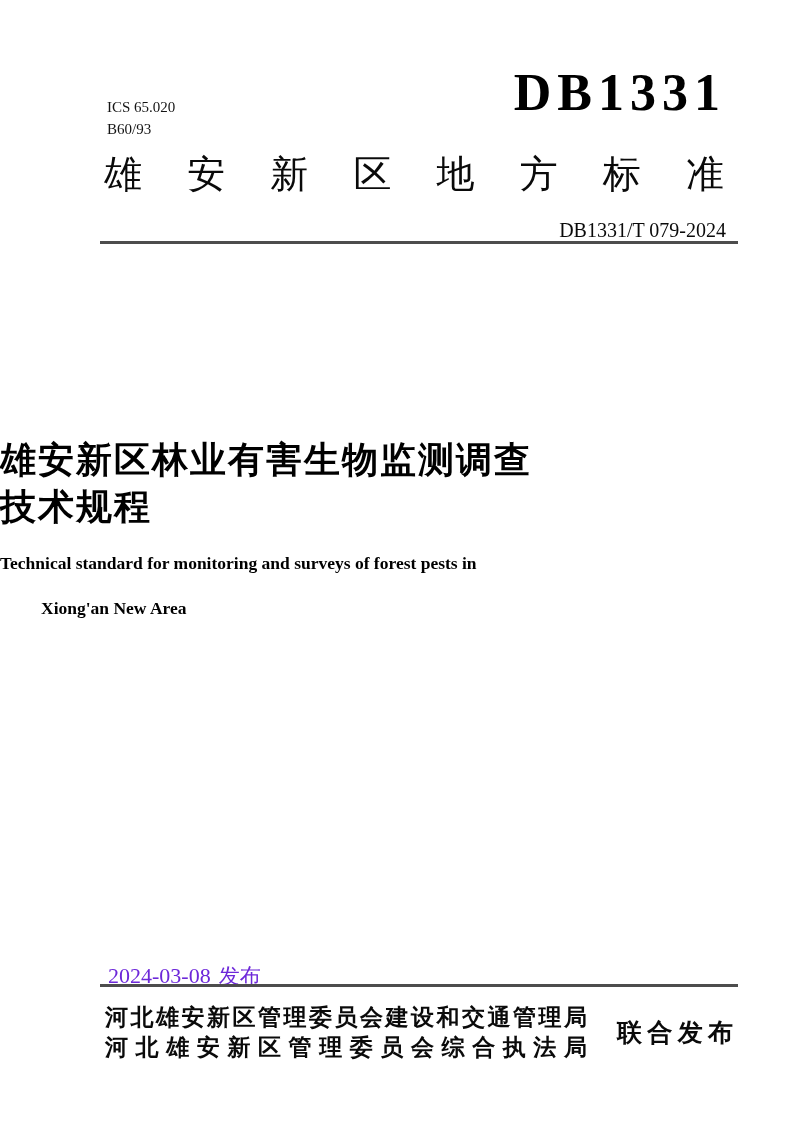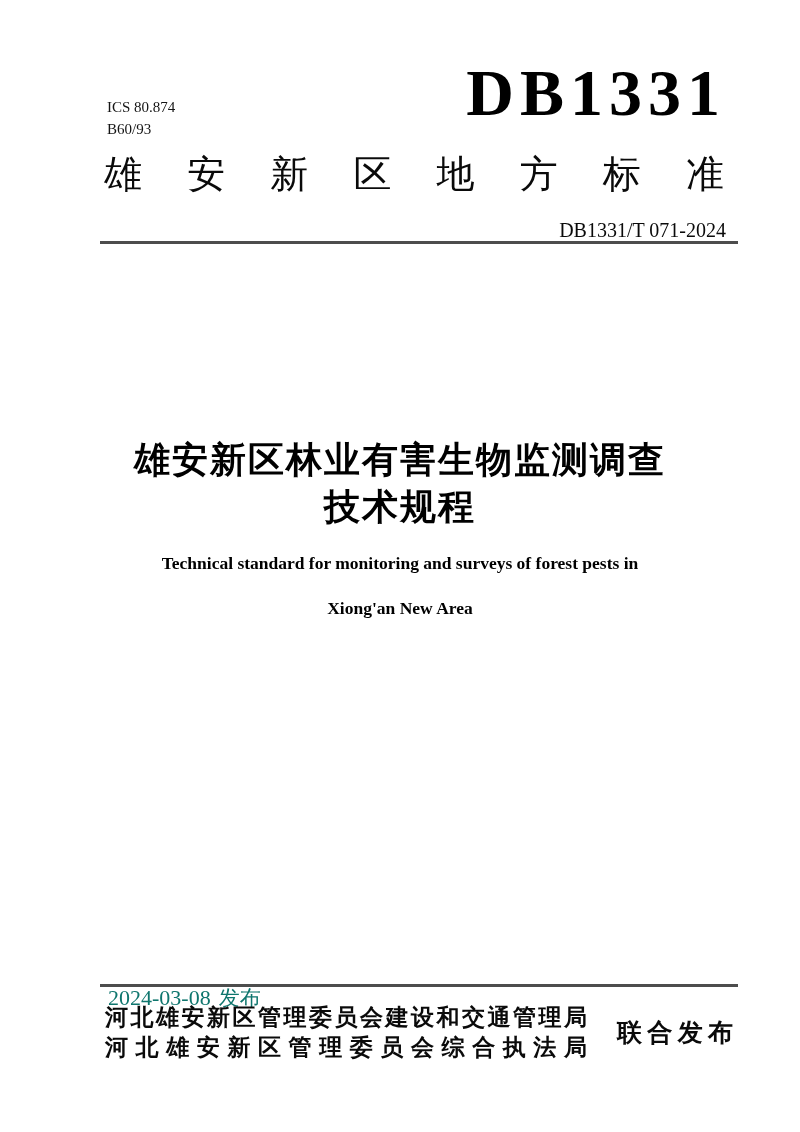--- a/index.html
+++ b/index.html
@@ -19,21 +19,21 @@
     left: 107px; top: 96px;
     font-family: "Liberation Serif", "DejaVu Serif", serif;
     font-size: 15px; line-height: 22px;
     color: #141414;
   }
   .db-logo {
     position: absolute;
     right: 74px; top: 58px;
     font-family: "Liberation Serif", "DejaVu Serif", serif;
     font-weight: bold;
-    font-size: 66px; line-height: 70px;
+    font-size: 52px; line-height: 70px;
     letter-spacing: 6px;
     color: #000;
     white-space: nowrap;
   }
   .standard-type {
     position: absolute;
     left: 104px; right: 76px; top: 152px;
     font-family: "Liberation Sans", "DejaVu Sans", sans-serif;
     font-size: 38px; line-height: 44px;
     font-weight: 500;
@@ -52,21 +52,21 @@
     left: 100px; width: 638px; height: 3px;
     background: #4d4d4d;
   }
   .rule-top { top: 241px; }
   .rule-bottom { top: 984px; }
 
   
   .title-block {
     position: absolute;
     left: 0; right: 0; top: 436px;
-    text-align: center;
+    text-align: left;
   }
   .title-zh {
     font-family: "Liberation Sans", "DejaVu Sans", sans-serif;
     font-weight: bold;
     font-size: 36px; line-height: 47px;
     letter-spacing: 2px;
     color: #000;
   }
   .title-en-1 {
     margin-top: 23px;
@@ -74,30 +74,31 @@
     font-weight: bold;
     font-size: 17.5px; line-height: 20px;
     color: #000000;
   }
   .title-en-2 {
     margin-top: 25px;
     font-family: "Liberation Serif", "DejaVu Serif", serif;
     font-weight: bold;
     font-size: 17.5px; line-height: 20px;
     color: #000;
+    padding-left: 41px;
   }
 
   
   .date-row {
     position: absolute;
-    left: 108px; right: 57px; top: 985px;
+    left: 108px; right: 57px; top: 963px;
     display: flex;
     align-items: baseline;
     font-size: 22px; line-height: 26px;
-    color: #0f766e;
+    color: #6d28d9;
     white-space: nowrap;
   }
   .date-value { font-family: "Liberation Serif", "DejaVu Serif", serif; }
   .date-label {
     font-family: "Liberation Sans", "DejaVu Sans", sans-serif;
     margin-left: 8px;
     font-size: 21px;
   }
   .publisher-row {
     position: absolute;
@@ -120,38 +121,38 @@
     font-size: 25px; line-height: 30px;
     color: #0a0a0a;
   }
 </style>
 </head>
 <body>
 
 <div class="page">
 
   <div class="ics-block">
-    <div>ICS 80.874</div>
+    <div>ICS 65.020</div>
     <div>B60/93</div>
   </div>
 
   <div class="db-logo serif">DB1331</div>
 
   <div class="standard-type" style="display: flex; justify-content: space-between;">
       <span>雄</span>
       <span>安</span>
       <span>新</span>
       <span>区</span>
       <span>地</span>
       <span>方</span>
       <span>标</span>
       <span>准</span>
     </div>
 
-  <div class="standard-number">DB1331/T 071-2024</div>
+  <div class="standard-number">DB1331/T 079-2024</div>
 
   <div class="rule rule-top"></div>
 
   <div class="title-block">
     <div class="title-zh">雄安新区林业有害生物监测调查</div>
     <div class="title-zh">技术规程</div>
     <div class="title-en-1">Technical standard for monitoring and surveys of forest pests in</div>
     <div class="title-en-2">Xiong'an New Area</div>
   </div>
 

